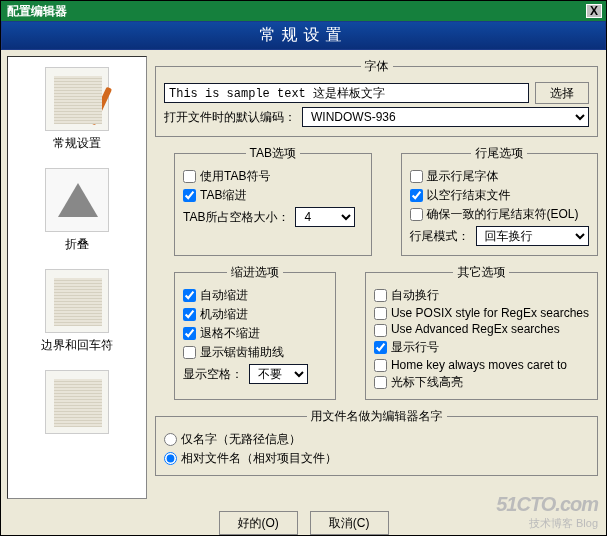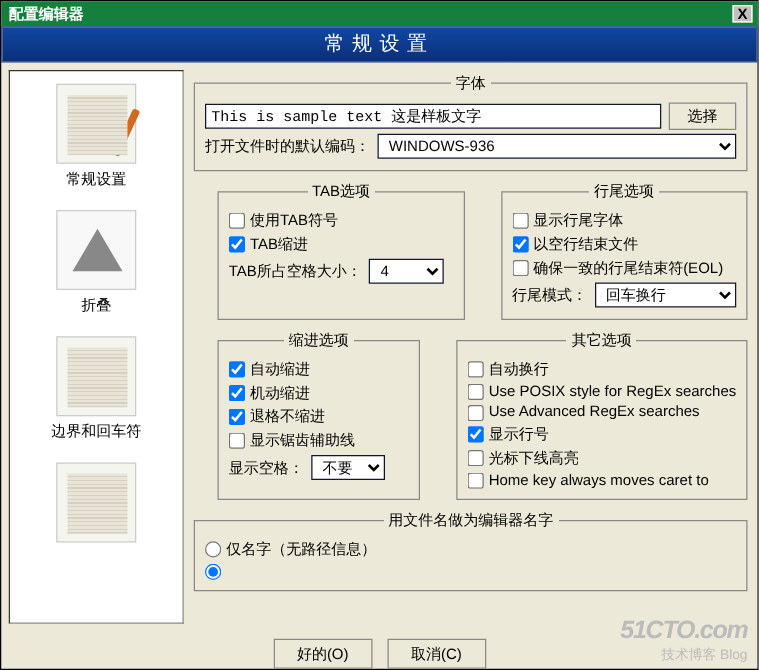--- a/index.html
+++ b/index.html
@@ -111,29 +111,29 @@
             <select style="width:59px"><option>不要</option></select>
           </div>
         </fieldset>
 
         <fieldset>
           <legend>其它选项</legend>
           <label class="cb"><input type="checkbox" style=""><span>自动换行</span></label>
           <label class="cb"><input type="checkbox" style=""><span>Use POSIX style for RegEx searches</span></label>
           <label class="cb"><input type="checkbox" style=""><span>Use Advanced RegEx searches</span></label>
           <label class="cb"><input type="checkbox" checked="" style=""><span>显示行号</span></label>
+          <label class="cb"><input type="checkbox" style=""><span>Home key always moves caret to</span></label>
           <label class="cb"><input type="checkbox" style=""><span>光标下线高亮</span></label>
-          <label class="cb"><input type="checkbox" style=""><span>Home key always moves caret to</span></label>
         </fieldset>
       </div>
 
       <fieldset>
         <legend>用文件名做为编辑器名字</legend>
         <label class="cb"><input type="radio" name="fn" style=""><span>仅名字（无路径信息）</span></label>
-        <label class="cb"><input type="radio" name="fn" checked="" style=""></label>
+        <label class="cb"><input type="radio" name="fn" checked="" style=""><span>相对文件名（相对项目文件）</span></label>
       </fieldset>
     </div>
   </div>
 
   <div class="footer">
     <button>好的(O)</button>
     <button>取消(C)</button>
   </div>
 
   <div class="watermark">

